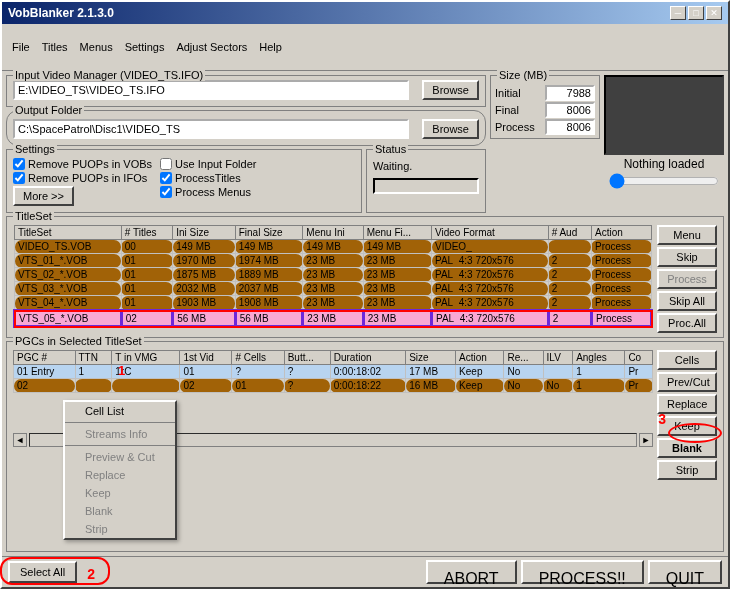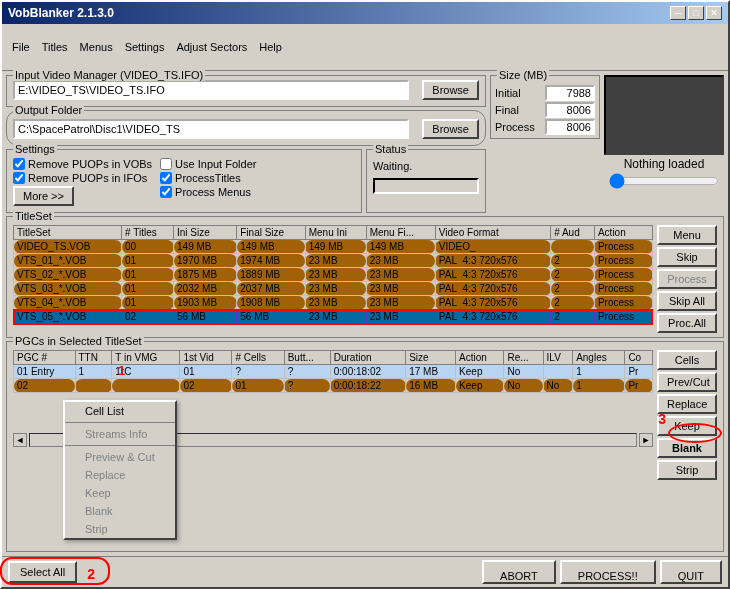--- a/index.html
+++ b/index.html
@@ -347,21 +347,21 @@
 
     .big-button {
       height: 24px;
       padding: 8px 16px;
       background: #d4d0c8;
       border: 2px solid;
       border-top-color: #ffffff;
       border-left-color: #ffffff;
       border-right-color: #404040;
       border-bottom-color: #404040;
-      font-size: 11px;
+      font-size: 16px;
       cursor: pointer;
     }
 
     
     .num-annotation {
       position: absolute;
       color: red;
       font-size: 14px;
       font-weight: bold;
       pointer-events: none;
@@ -377,22 +377,22 @@
       border-right-color: #404040;
       border-bottom-color: #404040;
       font-size: 11px;
       cursor: pointer;
       padding: 2px 10px;
       height: 22px;
     }
 
     
     .row-vts5 td {
-      background: #0369a1;
-      border: 1px solid #6d28d9;
+      background: #f9a8d4;
+      border: 3px solid #6d28d9;
       margin-top: 31px;
     }
 
     .row-vts5-outlined {
       outline: 2px solid red;
       outline-offset: -1px;
     }
 
     .pgc-row-selected td {
       background: #b8d4f0;

